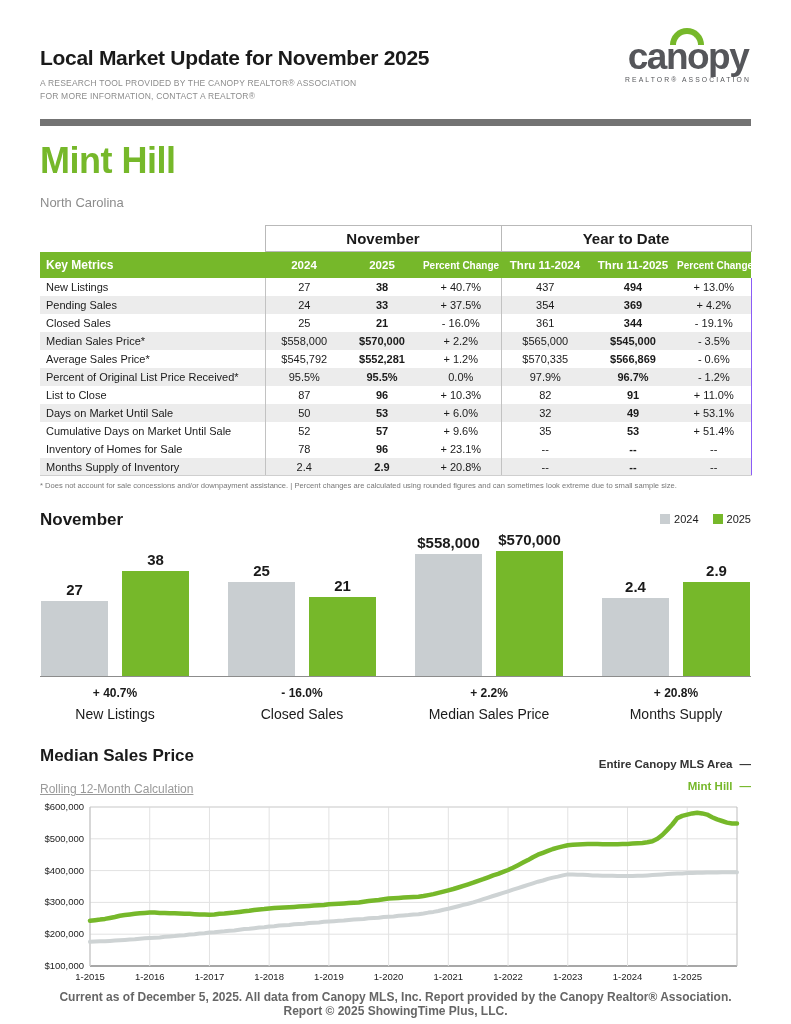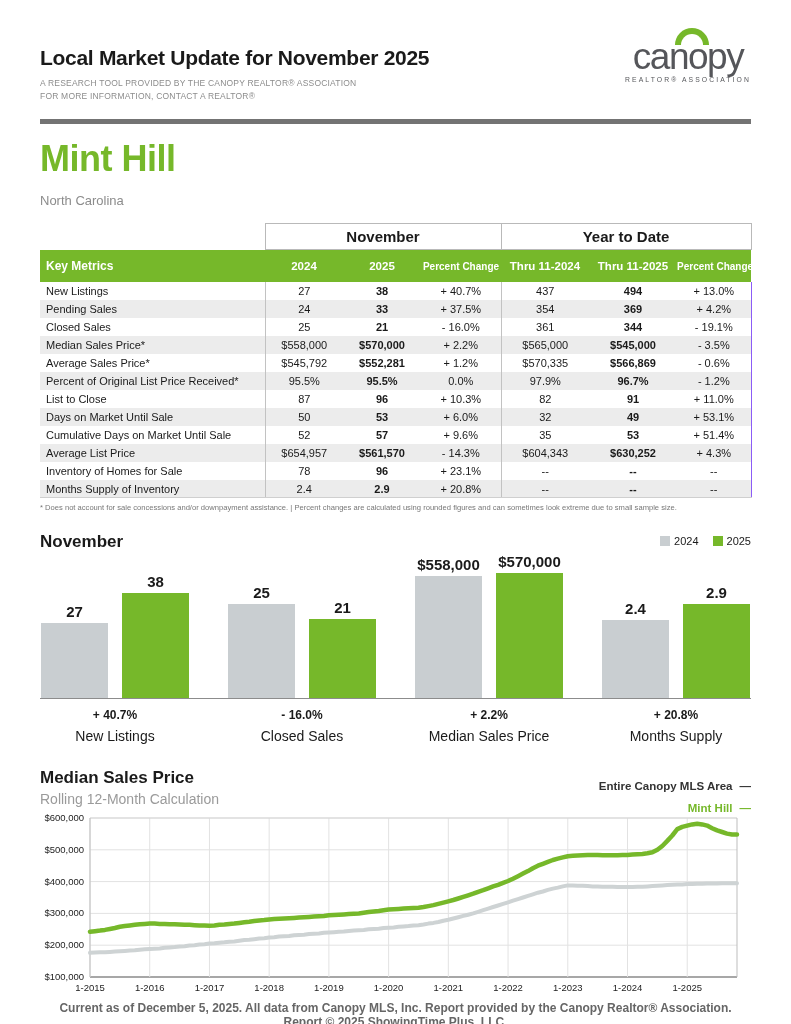--- a/index.html
+++ b/index.html
@@ -1,41 +1,41 @@
 <!DOCTYPE html>
 <html><head>
 <meta charset="utf-8">
 <style>
   * { box-sizing: border-box; margin: 0; padding: 0; }
   html,body { width: 791px; height: 1024px; background: #fff; overflow: hidden;
     font-family: "Liberation Sans", sans-serif; color: #1a1a1a; }
   .page { padding: 30px 40px 0 40px; position: relative; }
 
   
-  .hdr { position: relative; padding-top: 16px; padding-bottom: 16px; border-bottom: 5px solid #737373; }
+  .hdr { position: relative; padding-top: 16px; padding-bottom: 16px; border-bottom: 7px solid #737373; }
   .hdr-title { font-size: 21px; font-weight: bold; letter-spacing: -0.3px; }
   .hdr-sub { font-size: 8.5px; color: #8c8c8c; margin-top: 7px; line-height: 1.55; letter-spacing: 0.2px; }
   .logo { position: absolute; right: 0; top: 8px; text-align: center; }
-  .logo-word { position: relative; display: inline-block; font-size: 37px; font-weight: 400;
+  .logo-word { position: relative; display: inline-block; font-size: 37px; font-weight: 700;
     color: #55565a; letter-spacing: -1.5px; line-height: 1; }
   .logo-arc { position: absolute; left: 42px; top: -10px; width: 34px; height: 17px;
     border: 6px solid #76b82a; border-bottom: none; border-radius: 17px 17px 0 0; }
   .logo-tag { font-size: 6.8px; color: #55565a; letter-spacing: 2.1px; margin-top: 1px; }
 
   
   .city { color: #76b82a; font-size: 36px; font-weight: bold; letter-spacing: -0.5px; margin-top: 14px; }
   .state { color: #8c8c8c; font-size: 13px; margin-top: 13px; }
 
   
   table.metrics { width: 711px; border-collapse: collapse; table-layout: fixed; margin-top: 15px; }
   table.metrics td, table.metrics th { overflow: hidden; white-space: nowrap; }
   tr.grp td { font-size: 15px; font-weight: bold; text-align: center; height: 26px;
     border: 1px solid #b9b9b9; }
   tr.grp td.nb { border: none; }
-  tr.ghead th { background: #76b82a; color: #fff; height: 32px; font-size: 11.5px;
+  tr.ghead th { background: #76b82a; color: #fff; height: 26px; font-size: 11.5px;
     font-weight: bold; text-align: center; }
   tr.ghead th.metric { text-align: left; padding-left: 6px; font-size: 12px; }
   tr.ghead th.pch { font-size: 10px; }
   tbody td { font-size: 11px; height: 18px; text-align: center; }
   tbody td.metric { text-align: left; padding-left: 6px; }
   tbody td.b { font-weight: bold; }
   tbody td.gl { border-left: 1px solid #c2c2c2; }
   tbody td.gr { border-right: 1px solid #8b5cf6; }
   tbody tr.alt { background: #ececec; }
   tbody tr:last-child td { border-bottom: 1px solid #cfcfcf; }
@@ -53,21 +53,21 @@
   .bar { width: 67px; }
   .bar-axis { border-top: 1px solid #8c8c8c; }
   .bar-labels { display: flex; justify-content: space-between; margin-top: 9px; }
   .bar-label-group { width: 150px; text-align: center; }
   .bar-label-group .pct { font-size: 12px; font-weight: bold; }
   .bar-label-group .cat { font-size: 14px; margin-top: 6px; }
 
   
   .line-section { margin-top: 24px; position: relative; }
   .ls-title { font-size: 17px; font-weight: bold; }
-  .ls-sub { font-size: 14px; color: #9a9a9a; margin-top: 3px; }
+  .ls-sub { font-size: 12px; color: #9a9a9a; margin-top: 16px; text-decoration: underline; }
   .line-legend { position: absolute; right: 0; top: 8px; text-align: right; font-size: 11.5px;
     font-weight: bold; line-height: 1.9; }
   .line-legend .dash { font-weight: bold; margin-left: 7px; }
   svg.linechart { display: block; margin-top: 4px; }
   svg.linechart text { font-size: 9.5px; fill: #222; font-family: "Liberation Sans", sans-serif; }
   .footer { text-align: center; font-size: 12px; color: #666; margin-top: 0px; font-weight: bold; }
 </style>
 </head>
 <body>
 
@@ -191,29 +191,20 @@
           <td class="gr">+ 53.1%</td>
         </tr>
         <tr>
           <td class="metric">Cumulative Days on Market Until Sale</td>
           <td class="gl ">52</td>
           <td class="b ">57</td>
           <td class="">+ 9.6%</td>
           <td class="gl ">35</td>
           <td class="b ">53</td>
           <td class="gr">+ 51.4%</td>
-        </tr>
-        <tr class="alt">
-          <td class="metric">Average List Price</td>
-          <td class="gl ">$654,957</td>
-          <td class="b ">$561,570</td>
-          <td class="">- 14.3%</td>
-          <td class="gl ">$604,343</td>
-          <td class="b ">$630,252</td>
-          <td class="gr">+ 4.3%</td>
         </tr>
         <tr>
           <td class="metric">Inventory of Homes for Sale</td>
           <td class="gl ">78</td>
           <td class="b ">96</td>
           <td class="">+ 23.1%</td>
           <td class="gl ">--</td>
           <td class="b ">--</td>
           <td class="gr">--</td>
         </tr>

